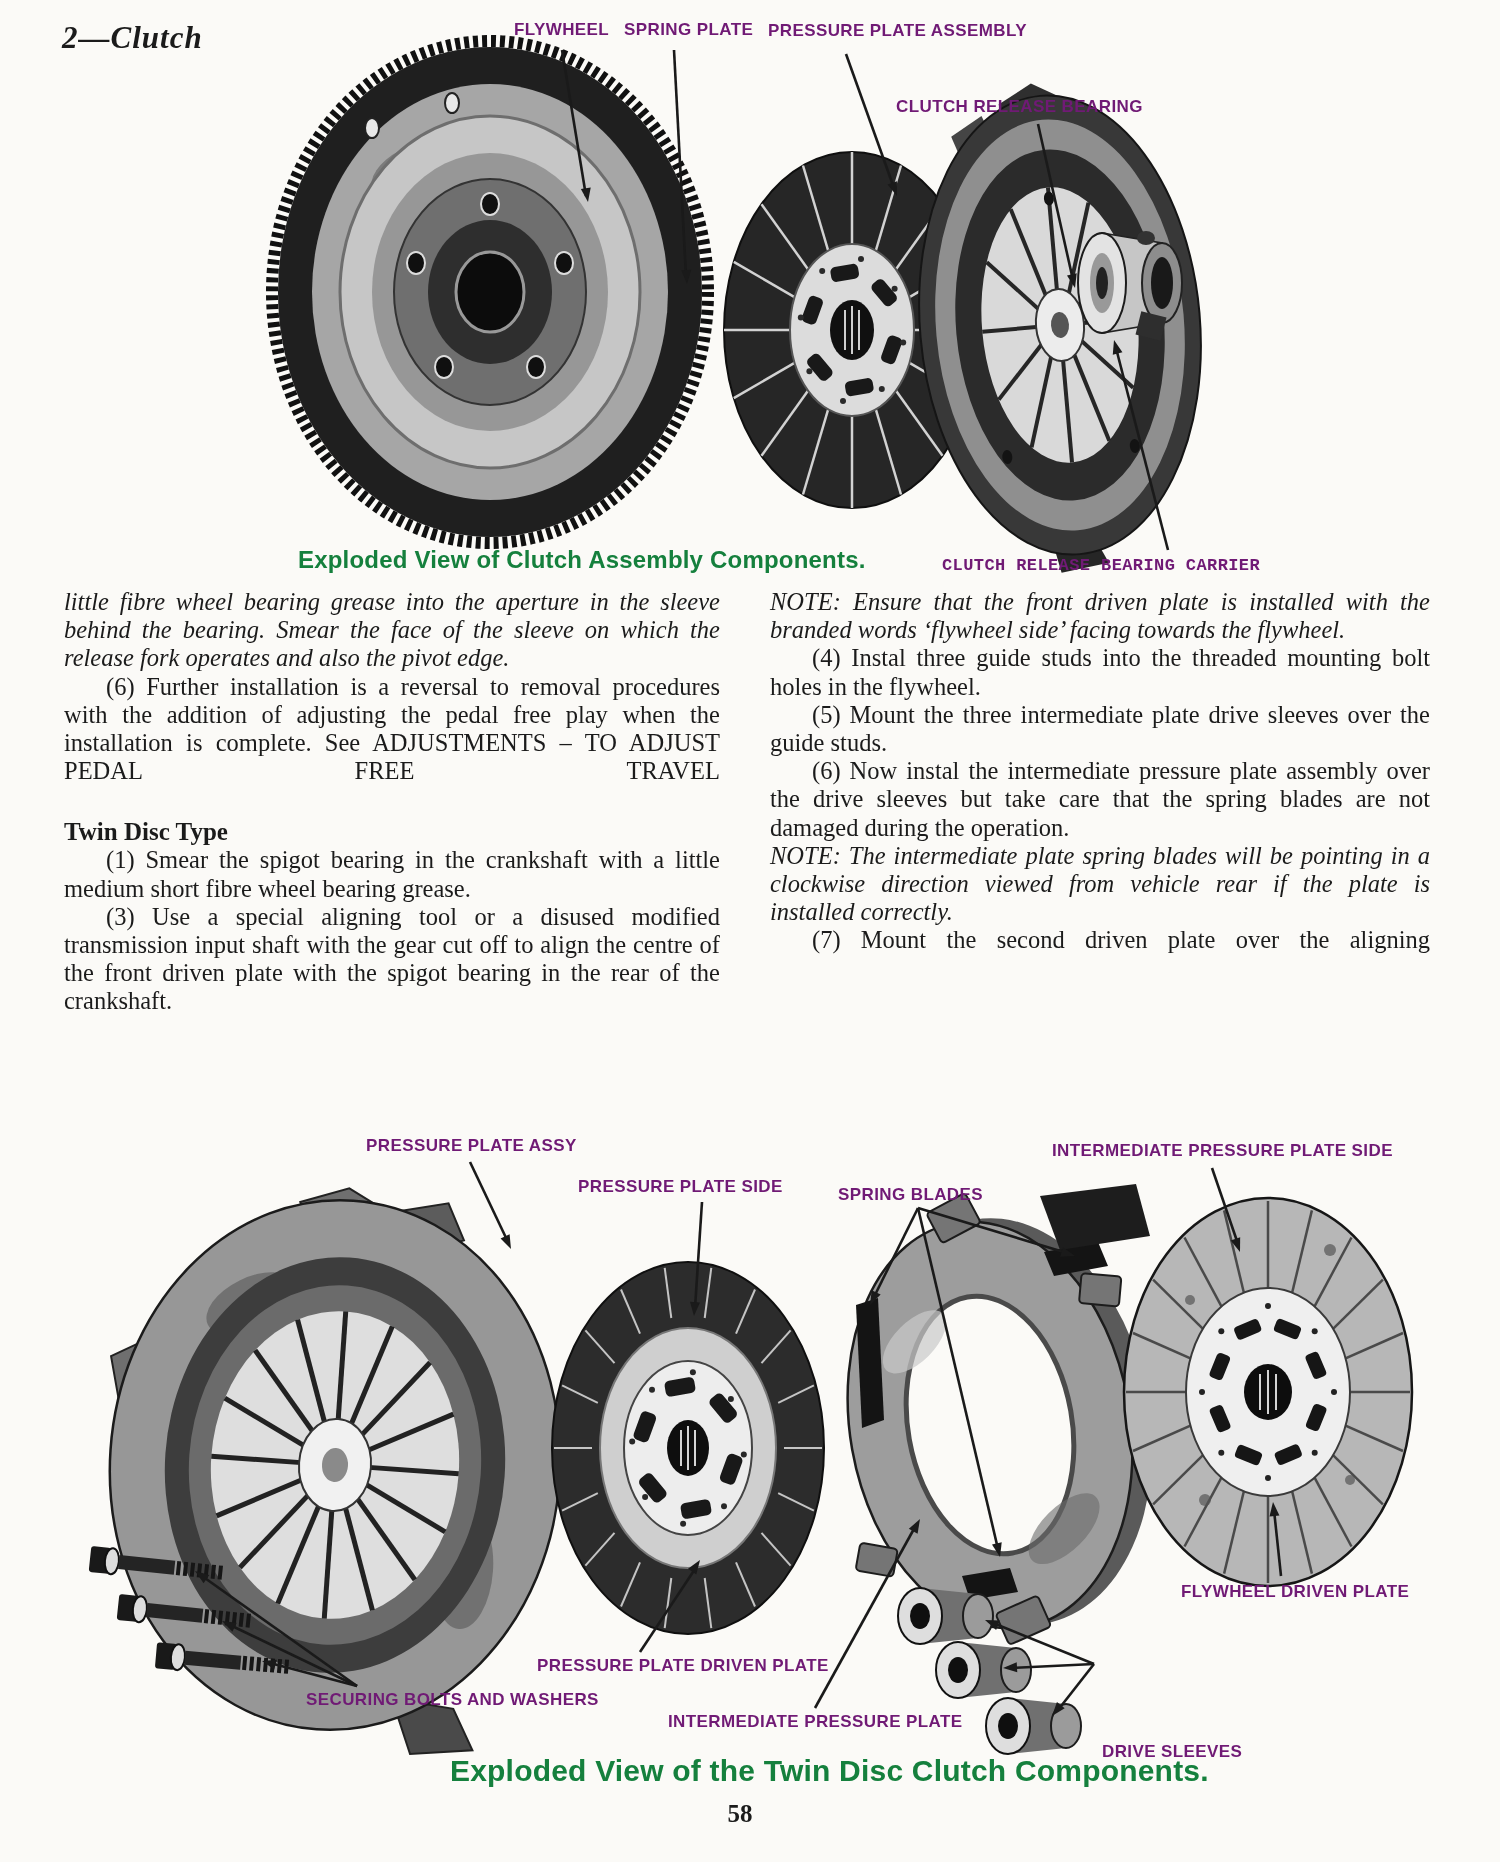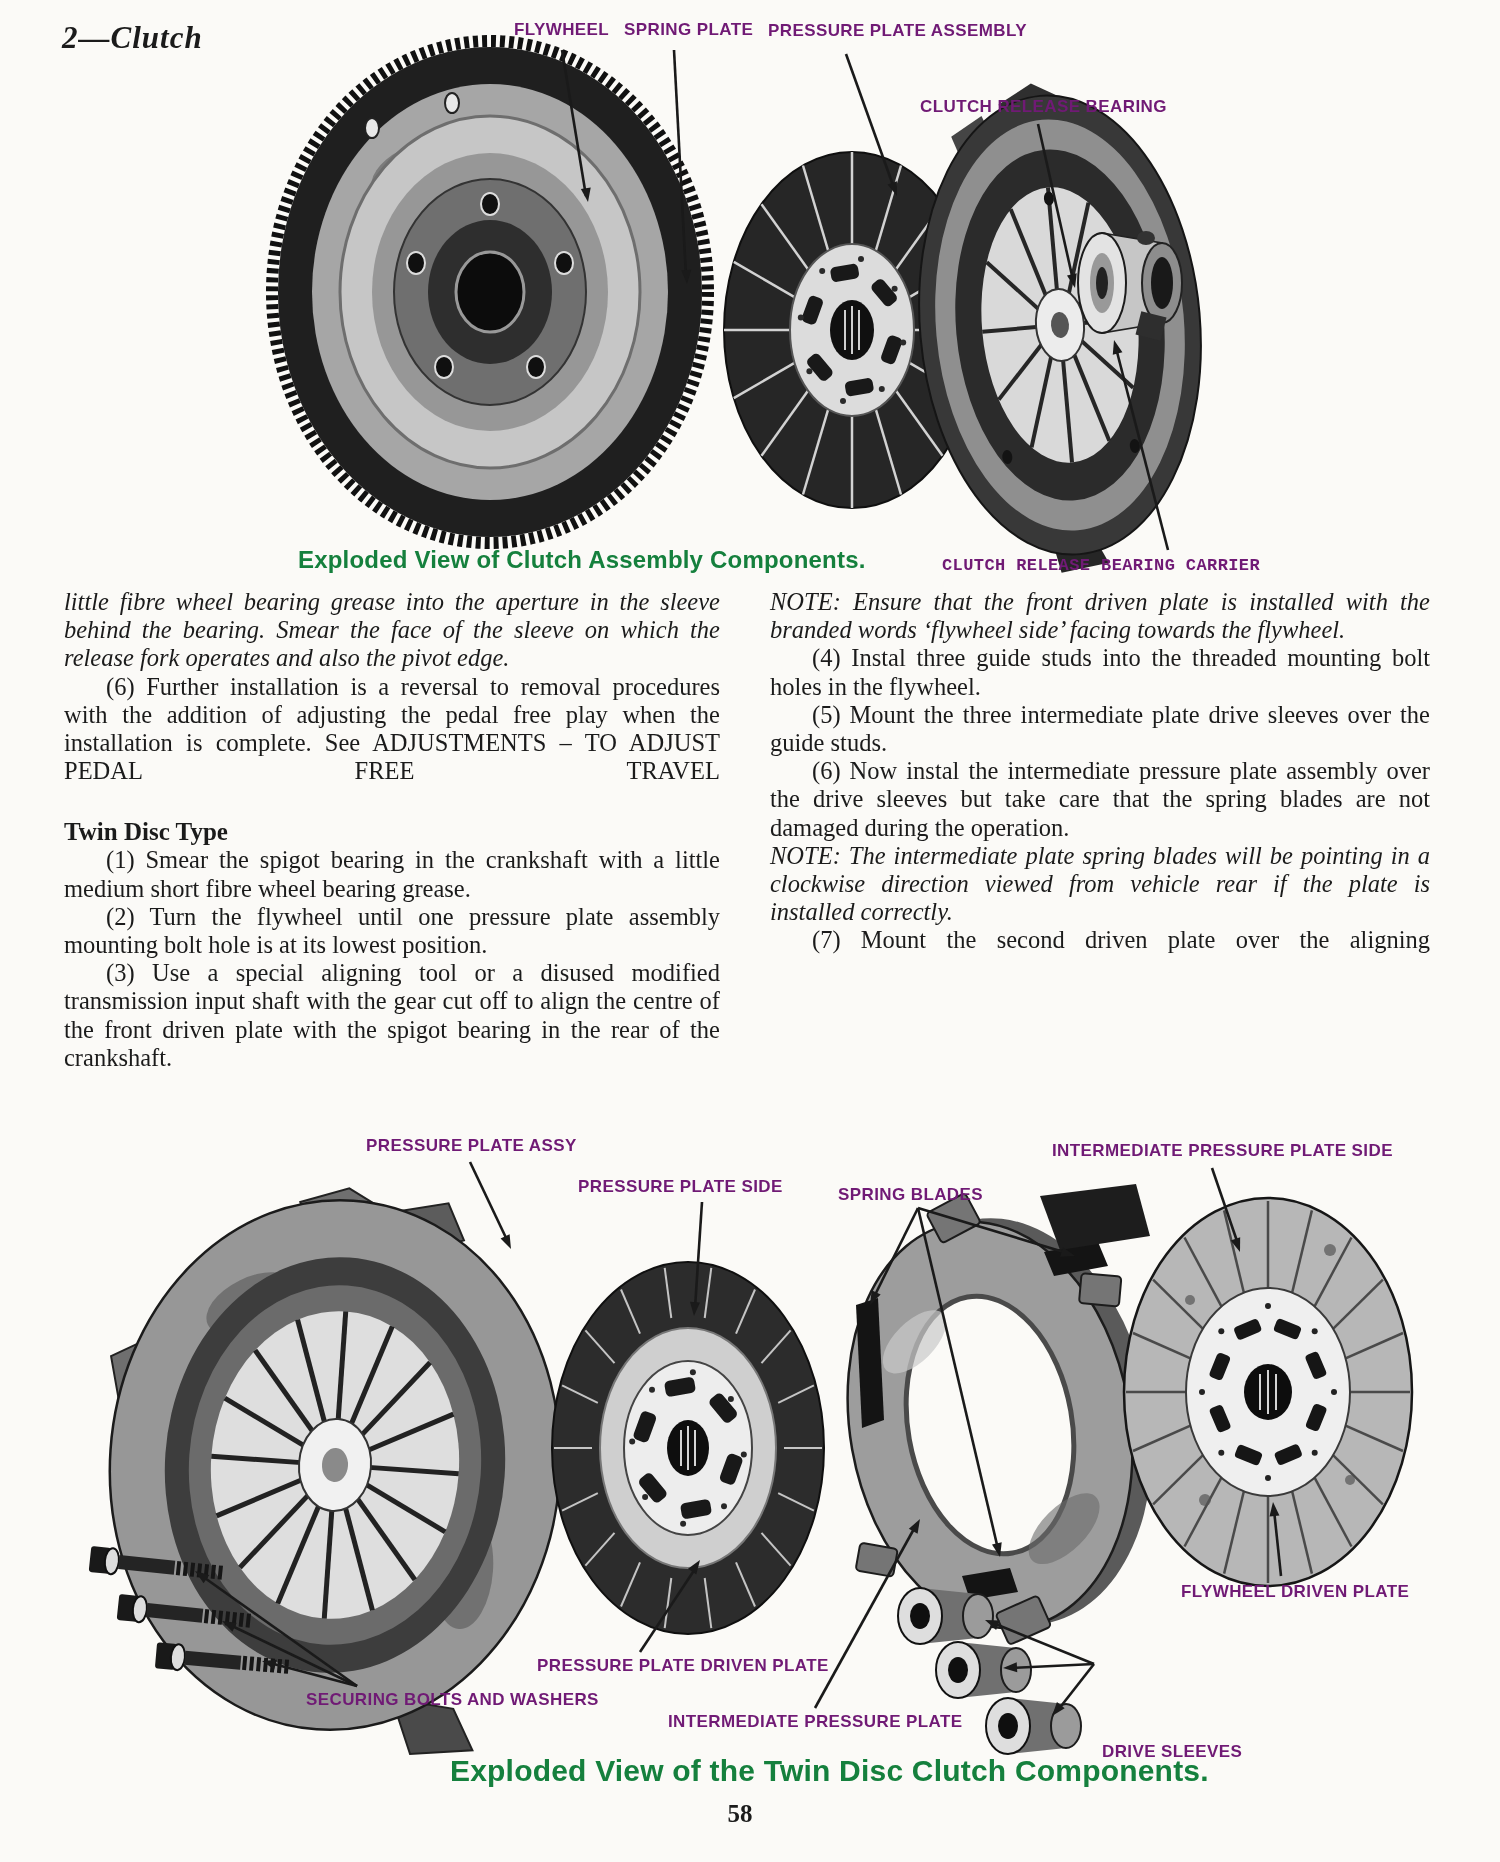--- a/index.html
+++ b/index.html
@@ -376,30 +376,29 @@
       <polygon class="ah" points="0,0 -14,-5 -14,5" transform="translate(262 1661) rotate(195)"></polygon>
     <line class="arr" x1="815" y1="1708" x2="915" y2="1527"></line>
       <polygon class="ah" points="0,0 -14,-5 -14,5" transform="translate(920 1519) rotate(299)"></polygon>
   </svg>
 
   <div class="hdr">2—Clutch</div>
 
   <div class="lbl" style="left:514px;top:20px;">FLYWHEEL</div>
   <div class="lbl" style="left:624px;top:20px;">SPRING PLATE</div>
   <div class="lbl" style="left:768px;top:21px;">PRESSURE PLATE ASSEMBLY</div>
-  <div class="lbl" style="left:920px;top:97px;">CLUTCH RELEASE BEARING</div>
+  <div class="lbl" style="left:896px;top:97px;">CLUTCH RELEASE BEARING</div>
   <div class="lbl" style="left:942px;top:556px;font-family:Liberation Mono, monospace;">CLUTCH RELEASE BEARING CARRIER</div>
   <div class="cap" style="left:298px;top:546px;">Exploded View of Clutch Assembly Components.</div>
 
   <div class="col" style="left:64px;top:588px;">
     <p class="it">little fibre wheel bearing grease into the aperture in the sleeve behind the bearing. Smear the face of the sleeve on which the release fork operates and also the pivot edge.</p>
     <p class="num jl mt35">(6) Further installation is a reversal to removal procedures with the addition of adjusting the pedal free play when the installation is complete. See ADJUSTMENTS – TO ADJUST PEDAL FREE TRAVEL</p>
     <h3>Twin Disc Type</h3>
     <p class="num">(1) Smear the spigot bearing in the crankshaft with a little medium short fibre wheel bearing grease.</p>
-    <p class="num">(2) Turn the flywheel until one pressure plate assembly mounting bolt hole is at its lowest position.</p>
     <p class="num">(3) Use a special aligning tool or a disused modified transmission input shaft with the gear cut off to align the centre of the front driven plate with the spigot bearing in the rear of the crankshaft.</p>
   </div>
 
   <div class="col" style="left:770px;top:588px;width:660px;">
     <p class="it">NOTE: Ensure that the front driven plate is installed with the branded words ‘flywheel side’ facing towards the flywheel.</p>
     <p class="num mt54">(4) Instal three guide studs into the threaded mounting bolt holes in the flywheel.</p>
     <p class="num">(5) Mount the three intermediate plate drive sleeves over the guide studs.</p>
     <p class="num">(6) Now instal the intermediate pressure plate assembly over the drive sleeves but take care that the spring blades are not damaged during the operation.</p>
     <p class="it mt52">NOTE: The intermediate plate spring blades will be pointing in a clockwise direction viewed from vehicle rear if the plate is installed correctly.</p>
     <p class="num jl mt31">(7) Mount the second driven plate over the aligning</p>

